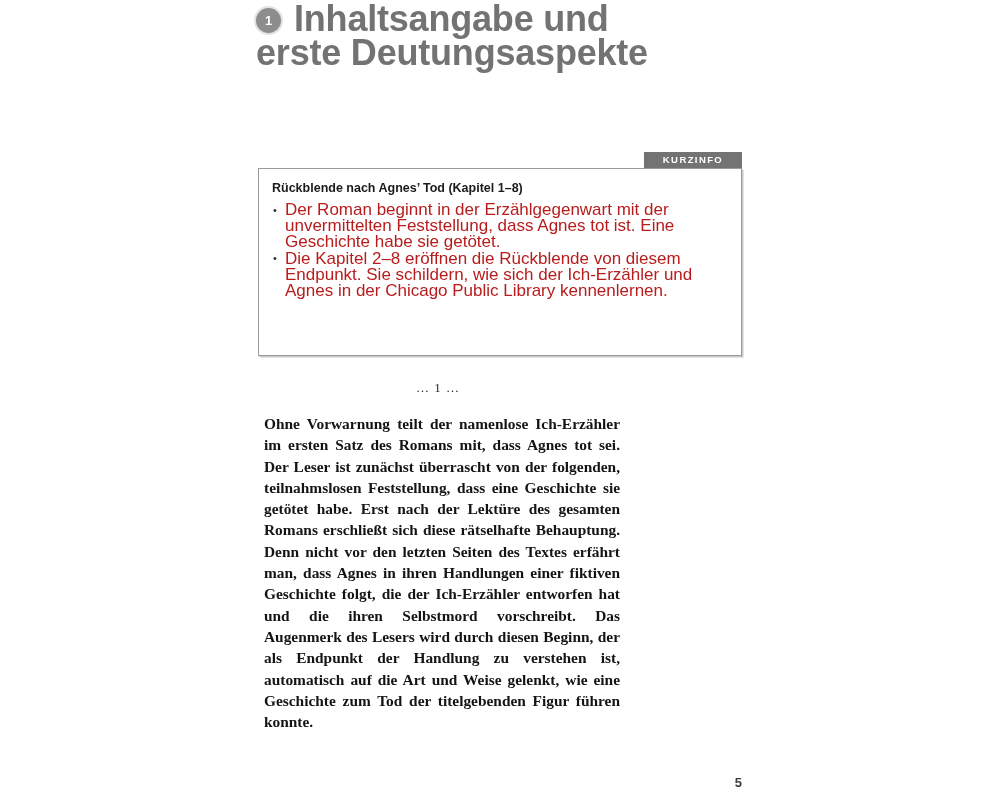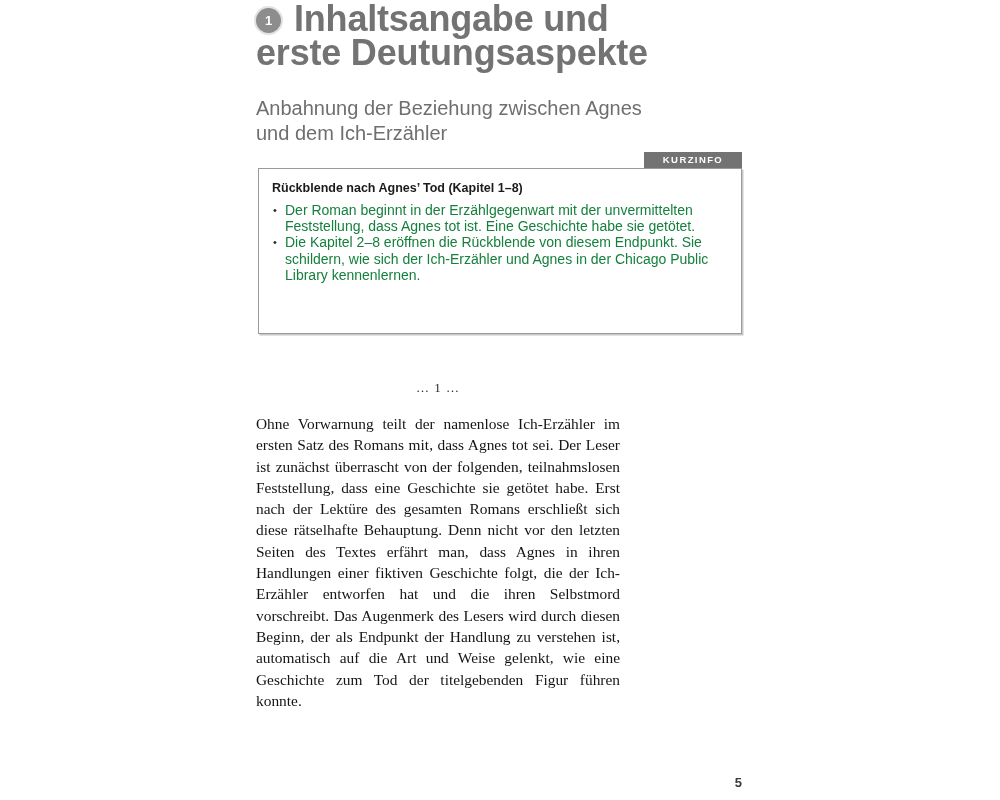--- a/index.html
+++ b/index.html
@@ -82,21 +82,21 @@
     font-weight: bold;
     letter-spacing: 1.4px;
     line-height: 16px;
     text-align: center;
   }
   .info-box {
     position: absolute;
     left: 258px;
     top: 168px;
     width: 484px;
-    height: 166px;
+    height: 188px;
     border: 1px solid #9a9a9a;
     box-sizing: border-box;
     background: #ffffff;
     box-shadow: 1.5px 1.5px 0 0 #c8c8c8;
   }
   .info-inner {
     padding: 11px 13px 0 13px;
   }
   .info-title {
     font-size: 12.5px;
@@ -106,23 +106,23 @@
     line-height: 16px;
   }
   .info-list {
     list-style: none;
     margin: 0;
     padding: 0;
   }
   .info-list li {
     position: relative;
     padding-left: 13px;
-    font-size: 14px;
+    font-size: 17px;
     line-height: 16.2px;
-    color: #15803d;
+    color: #b91c1c;
     margin-bottom: 0px;
   }
   .info-list li::before {
     content: "\2022";
     position: absolute;
     left: 1px;
     top: -0.5px;
     font-size: 11px;
     color: #2a2a2a;
   }
@@ -146,22 +146,23 @@
     left: 256px;
     top: 413px;
     width: 364px;
   }
   .body-col p {
     font-family: "Liberation Serif", serif;
     font-size: 15.4px;
     line-height: 21.3px;
     color: #141414;
     text-align: justify;
-    margin: 0 0 19px 0;
+    margin: 0 0 19px 8px;
     hyphens: manual;
+    font-weight: bold;
   }
 
   
   .note {
     position: absolute;
     left: 638px;
     width: 106px;
     font-size: 12.4px;
     line-height: 16.4px;
     color: #828282;
@@ -184,21 +185,20 @@
 </head>
 <body>
 
 <div class="page">
 
   <div class="chapter-head">
     <div class="chapter-num">1</div>
     <h1 class="chapter-title">Inhaltsangabe und erste Deutungsaspekte</h1>
   </div>
 
-  <h2 class="sub-head">Anbahnung der Beziehung zwischen Agnes und dem Ich-Erzähler</h2>
 
   <div class="kurzinfo-tab">KURZINFO</div>
 
   <div class="info-box">
     <div class="info-inner">
       <p class="info-title">Rückblende nach Agnes’ Tod (Kapitel 1–8)</p>
       <ul class="info-list">
         <li>Der Roman beginnt in der Erzählgegenwart mit der unvermittelten Feststellung, dass Agnes tot ist. Eine Geschichte habe sie getötet.</li>
         <li>Die Kapitel 2–8 eröffnen die Rückblende von diesem Endpunkt. Sie schildern, wie sich der Ich-Erzähler und Agnes in der Chicago Public Library kennenlernen.</li>
       </ul>

